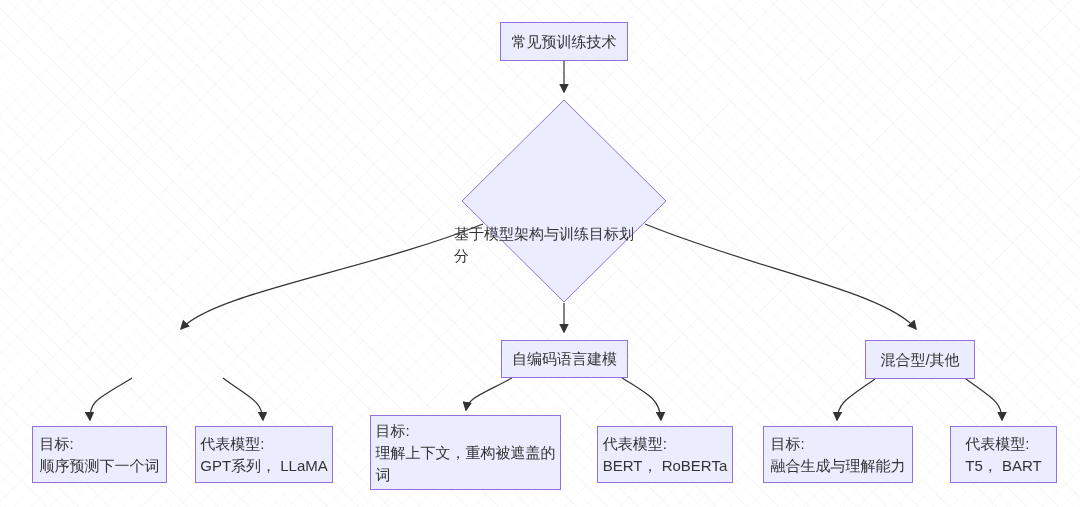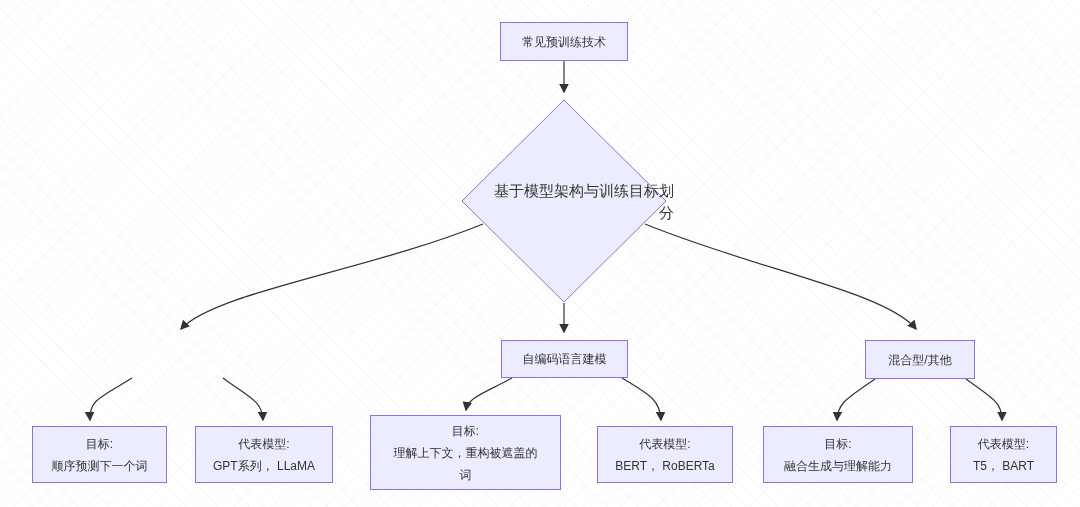--- a/index.html
+++ b/index.html
@@ -29,31 +29,32 @@
   }
   .edges{position:absolute;left:0;top:0;width:1080px;height:507px;}
   .edge{stroke:var(--edge);stroke-width:1.2;fill:none;}
   .diamond{fill:var(--node-fill);stroke:var(--node-border);stroke-width:1;}
   .node{
     position:absolute;
     box-sizing:border-box;
     background:var(--node-fill);
     border:1px solid var(--node-border);
     display:flex;align-items:center;justify-content:center;
-    text-align:center;
-    font-size:12px;line-height:22px;
+    text-align:left;
+    font-size:15px;line-height:22px;
     white-space:pre-line;
     z-index:2;
   }
   .dlabel{
     position:absolute;
-    text-align:right;
+    text-align:left;
     font-size:15px;line-height:22px;
     white-space:pre-line;
     z-index:3;
+    margin-top:43px;
   }
 </style>
 </head>
 <body>
 
 <div class="canvas">
 
   <svg class="edges" viewBox="0 0 1080 507">
     <defs>
       <marker id="arrow" viewBox="0 0 10 10" refX="8.5" refY="5" markerWidth="8" markerHeight="8" orient="auto">

